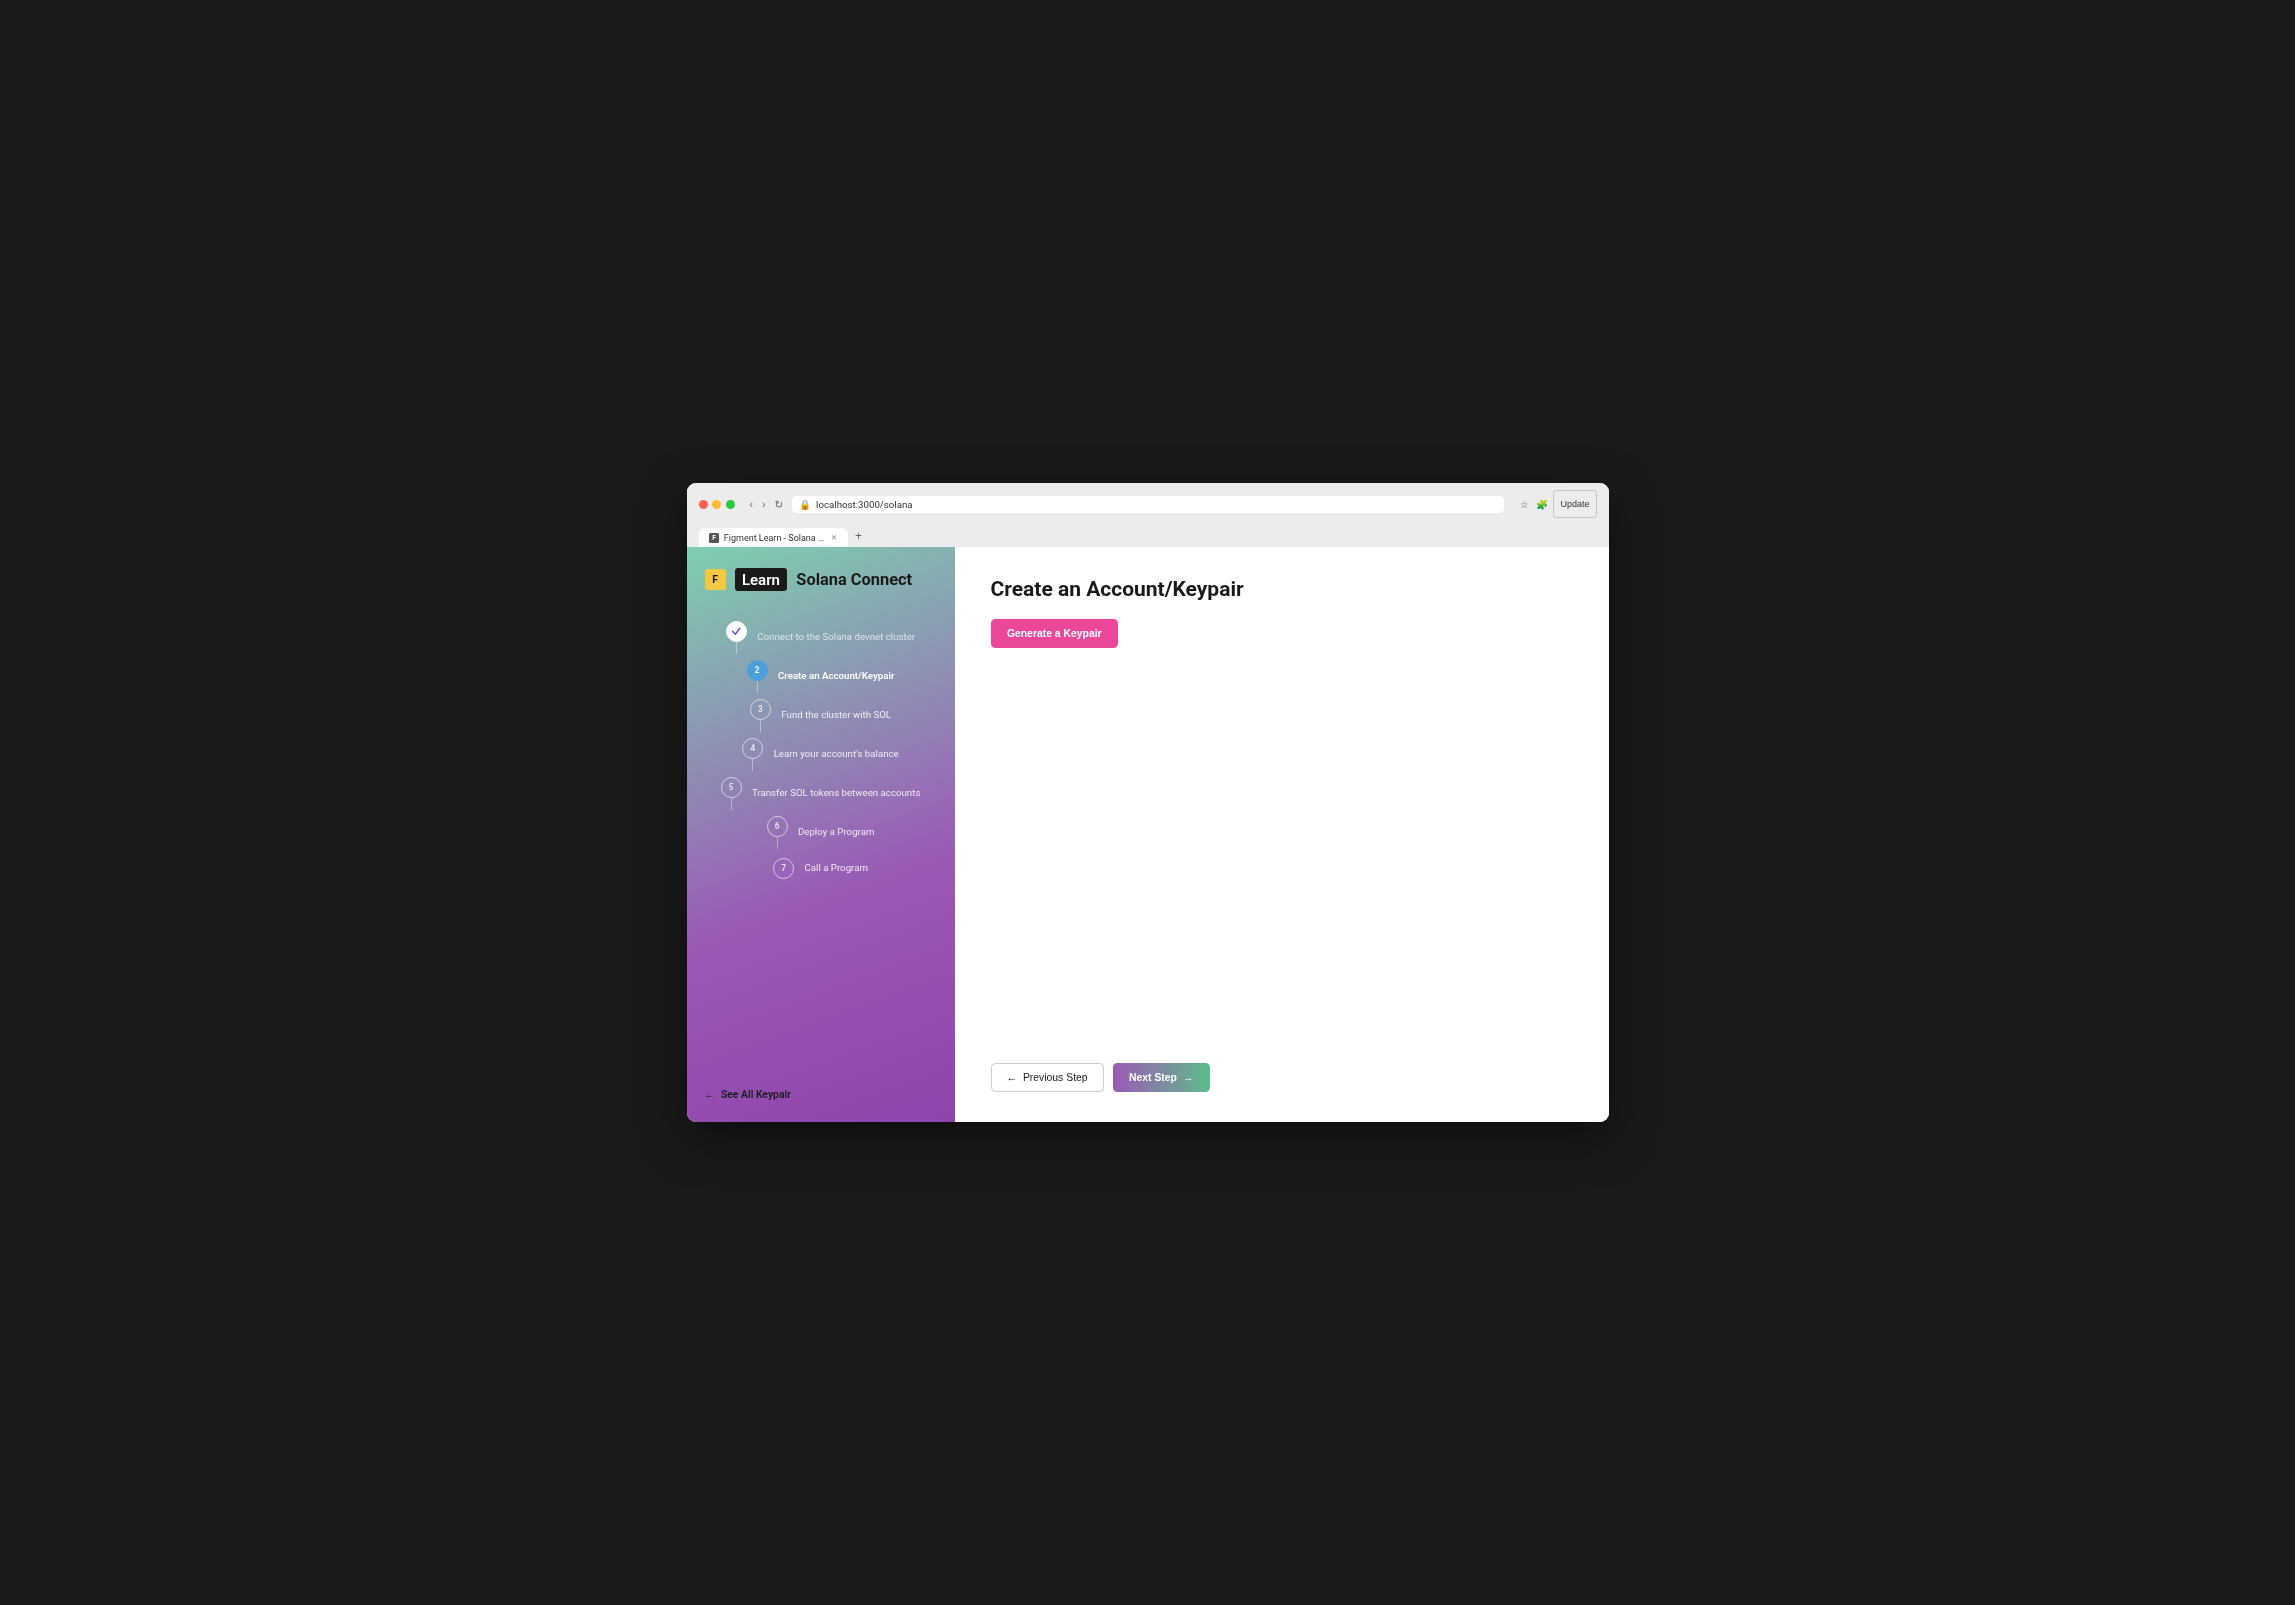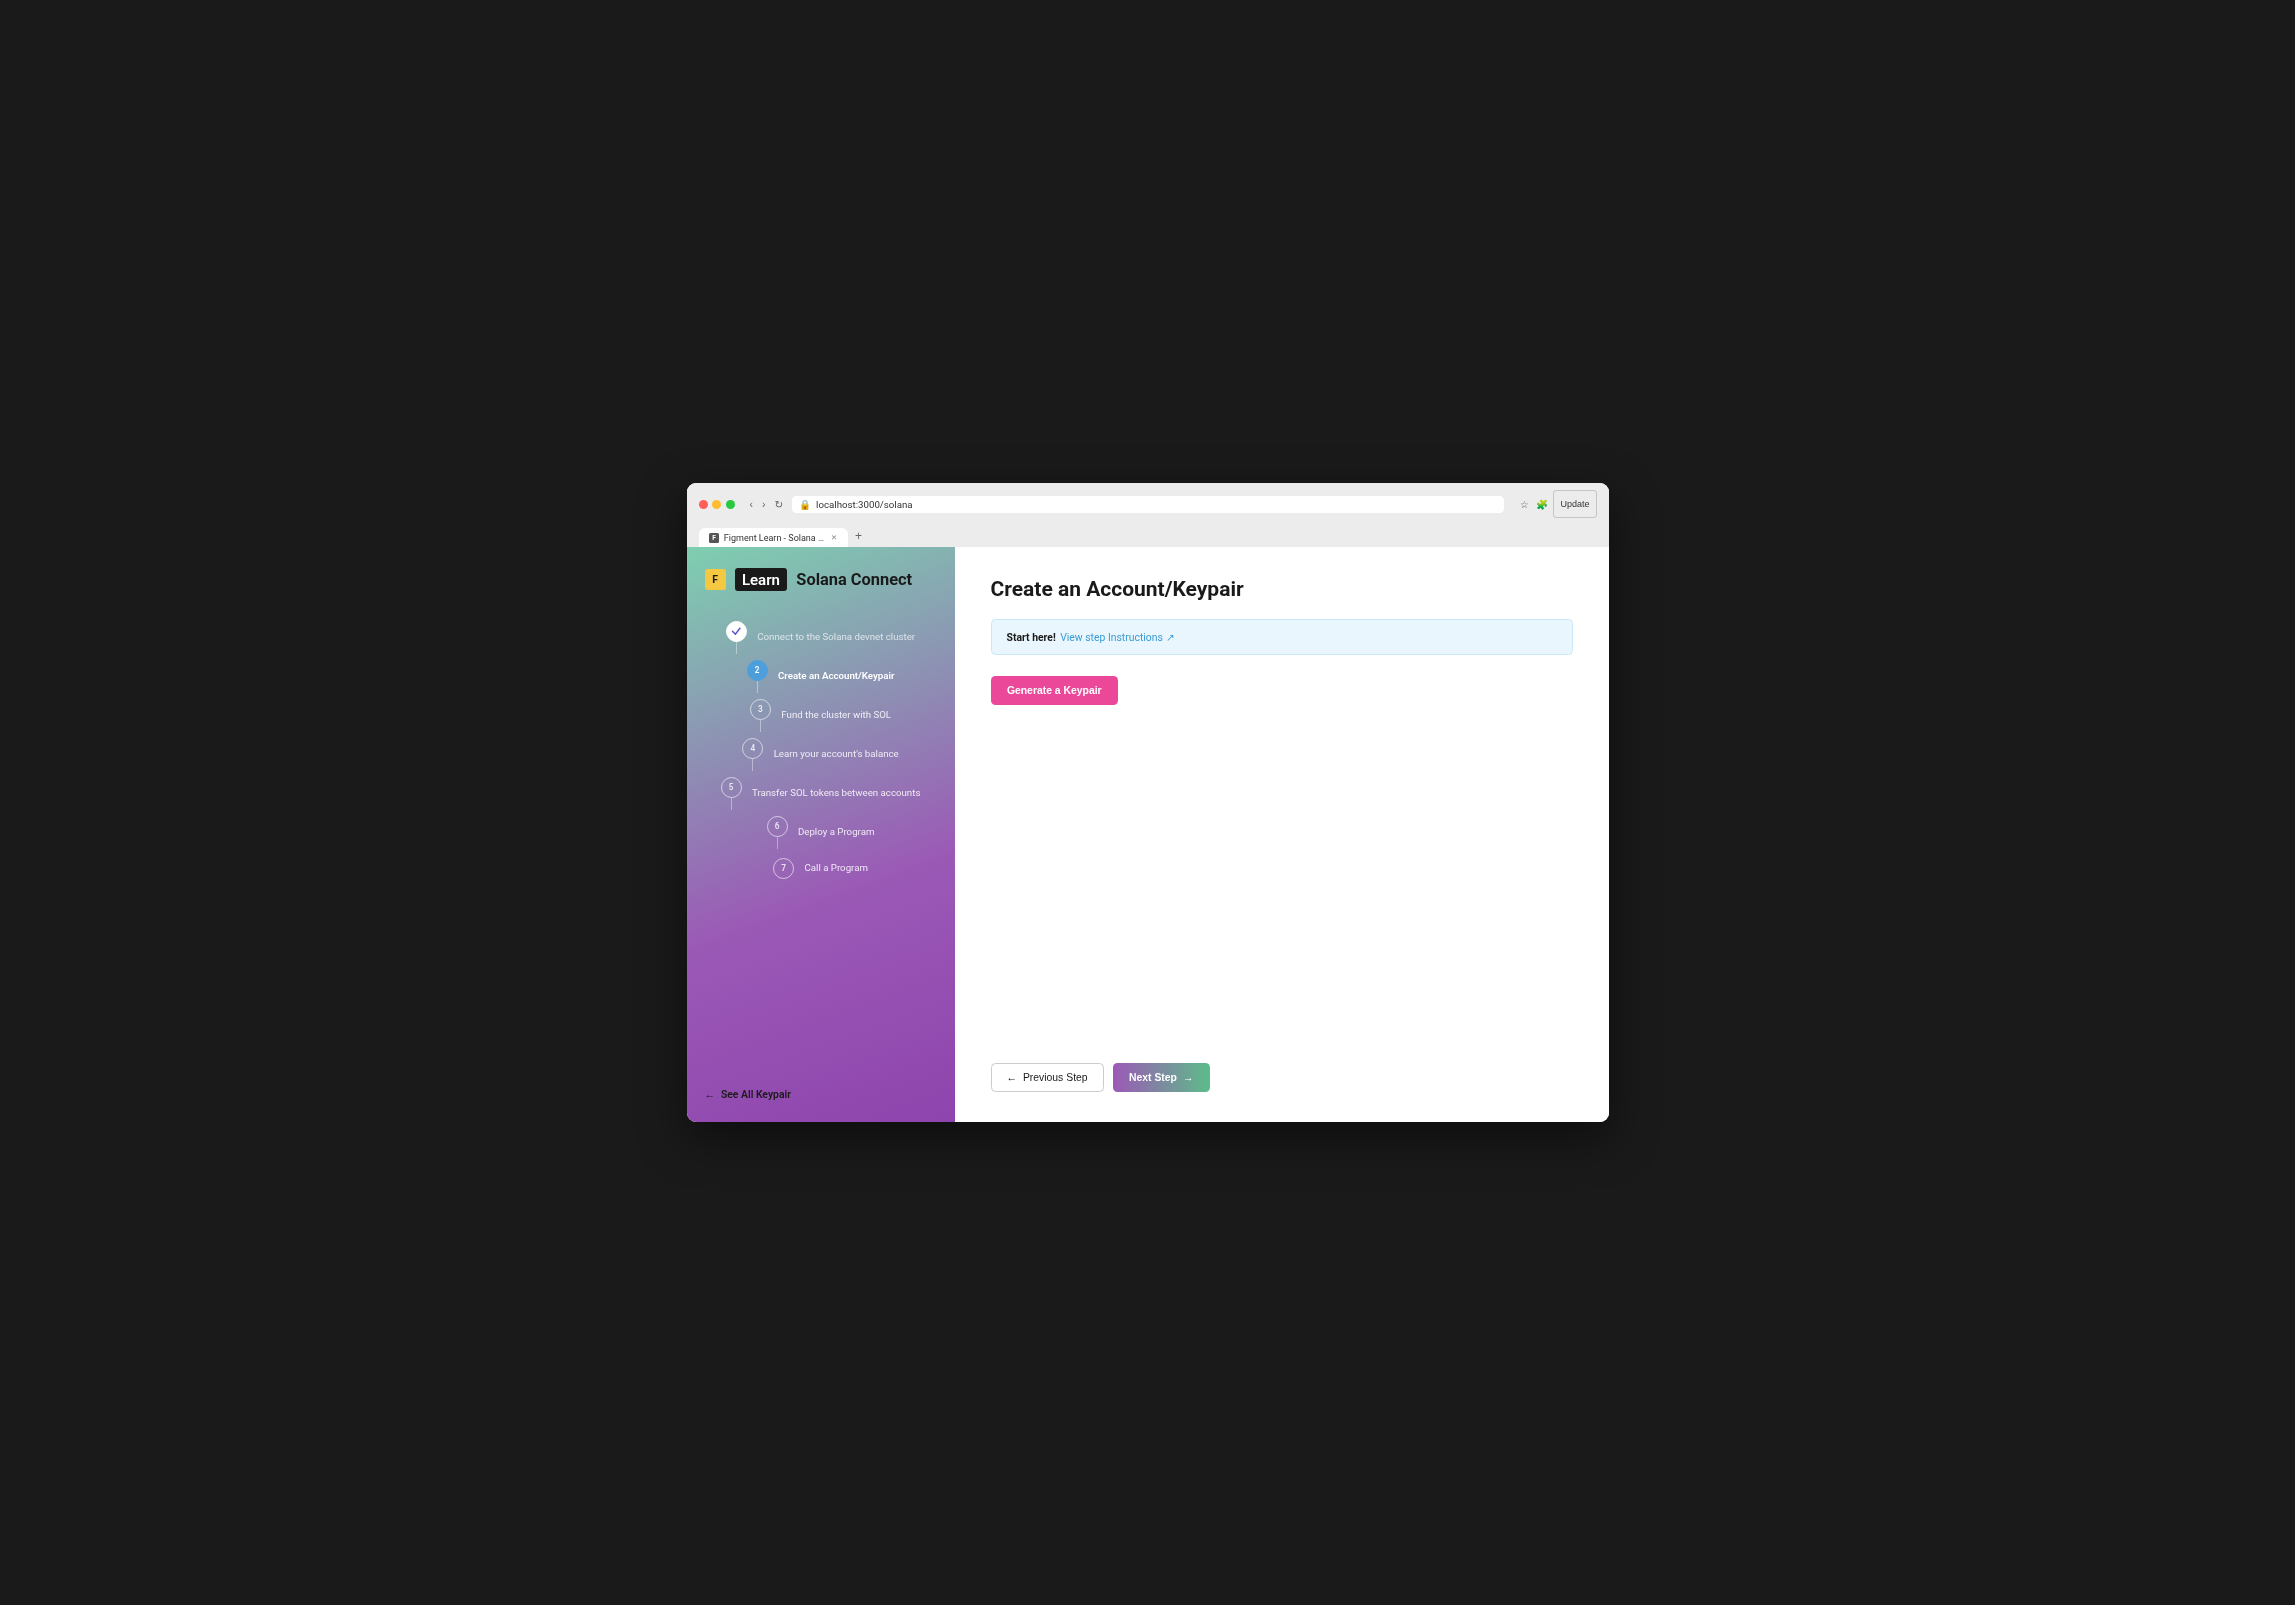--- a/index.html
+++ b/index.html
@@ -528,27 +528,20 @@
 
       <div class="see-all-pathways">
         <span>←</span>
         <span>See All Keypair</span>
       </div>
     </div>
 
     <div class="main-content">
       <h1 class="page-title">Create an Account/Keypair</h1>
 
-      <div class="instruction-banner">
-        <span class="start-here-label">Start here!</span>
-        <a class="view-instructions-link">
-          <span>View step Instructions</span>
-          <span>↗</span>
-        </a>
-      </div>
 
       <button class="generate-keypair-btn">Generate a Keypair</button>
 
       <div class="content-spacer"></div>
 
       <div class="bottom-nav">
         <button class="prev-step-btn">
           <span>←</span>
           <span>Previous Step</span>
         </button>

